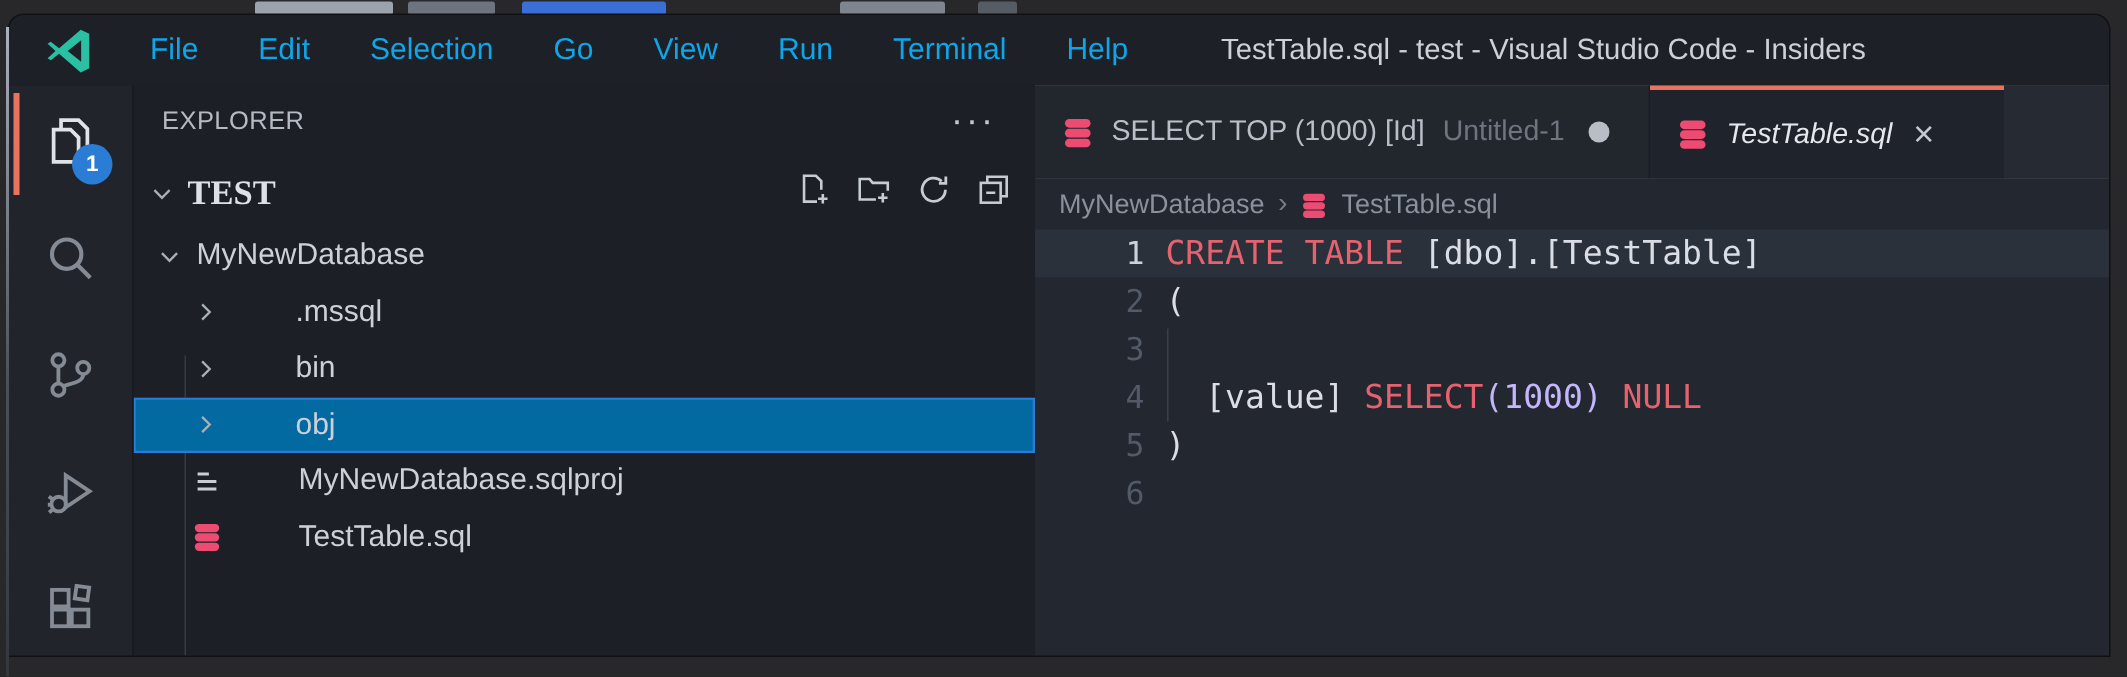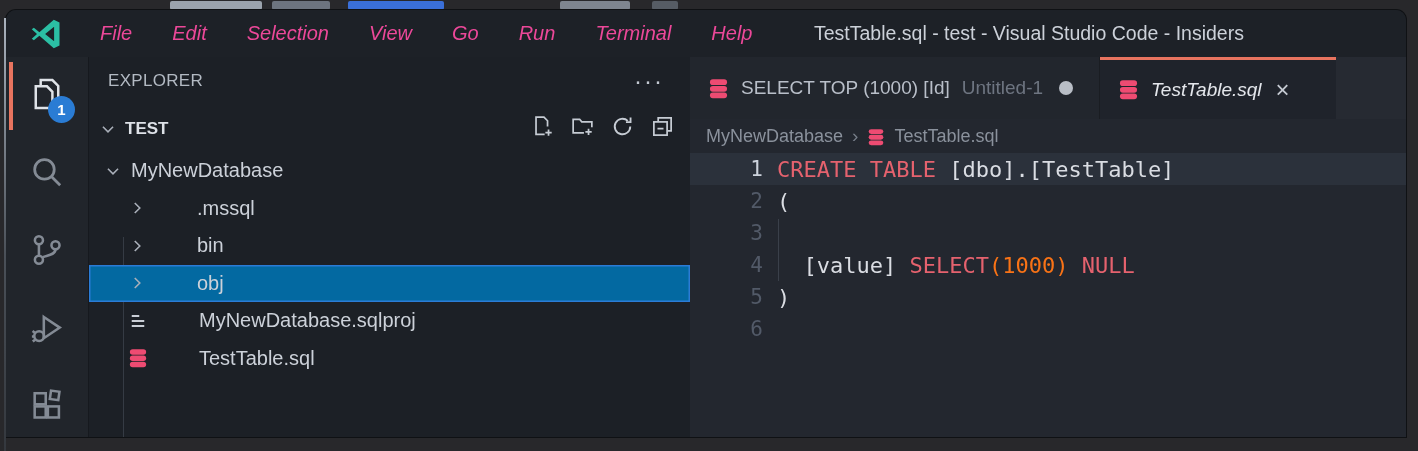--- a/index.html
+++ b/index.html
@@ -14,22 +14,22 @@
             background:#1d2127; border-radius:10px 10px 0 0; overflow:hidden;
             display:flex; flex-direction:column; box-shadow:0 0 0 1px #0f1114; }
   .edge-highlight { position:absolute; left:4px; top:18px; bottom:0; width:2px;
             background:linear-gradient(#aab2bd,#4a5058 55%, #34383e); z-index:5; }
 
   
   .titlebar { flex:0 0 47px; display:flex; align-items:center; position:relative;
               background:#1d2127; }
   .vscode-logo { margin-left:22px; display:flex; }
   .menus { display:flex; margin-left:16px; }
-  .menu-item { padding:0 20px; font-size:20px; color:#ec4899; height:47px;
-               display:flex; align-items:center; cursor:default;font-style:italic; }
+  .menu-item { padding:0 20px; font-size:20px; color:#0ea5e9; height:47px;
+               display:flex; align-items:center; cursor:default; }
   .window-title { position:absolute; left:808px; top:0; height:100%;
                   display:flex; align-items:center; font-size:19.5px; color:#ccd1d9; }
 
   
   .body { flex:1; display:flex; min-height:0; }
 
   
   .activitybar { flex:0 0 82px; background:#21252b; position:relative; }
   .activity-item { height:78px; display:flex; align-items:center; justify-content:center;
                    position:relative; }
@@ -40,21 +40,21 @@
            font-weight:bold; display:flex; align-items:center; justify-content:center; }
 
   
   .sidebar { flex:0 0 602px; background:#1c2026; border-left:1px solid #16191e;
              position:relative; overflow:hidden; }
   .sidebar-header { height:48px; display:flex; align-items:center;
                     justify-content:space-between; padding:0 26px 0 19px; }
   .sidebar-title { font-size:17px; color:#b3bac3; letter-spacing:.3px; }
   .ellipsis { font-size:24px; color:#c2c8d0; line-height:10px; letter-spacing:2px; }
   .section-row { height:47px; display:flex; align-items:center; padding:0 16px 0 6px; }
-  .section-label { font-size:17px; font-weight:bold; color:#dde1e7; margin-left:4px; }
+  .section-label { font-size:23px; font-weight:bold; color:#dde1e7; margin-left:4px;font-family:Liberation Serif, serif; }
   .section-actions { margin-left:auto; display:flex; gap:17px; align-items:center; }
   .tree-row { height:37.5px; display:flex; align-items:center; font-size:20px;
               color:#ccd1d9; position:relative; }
   .tree-row .chev { display:flex; width:24px; justify-content:center; flex:0 0 24px; }
   .indent-0 { padding-left:12px; }
   .indent-1 { padding-left:36px;gap:42px; }
   .tree-row.selected { background:#0369a1; box-shadow:inset 0 0 0 1.5px #2b7cd6; }
   .tree-label { margin-left:6px; white-space:nowrap; }
   .tree-icon { display:flex; width:26px; justify-content:center; flex:0 0 26px; }
   .indent-guide { position:absolute; left:34px; top:180px; height:225px; width:1px;
@@ -84,21 +84,21 @@
   .editor { flex:1; position:relative; font-family:"DejaVu Sans Mono", monospace;
             font-size:22px; background:#23272f; }
   .code-line { height:32px; display:flex; align-items:center; }
   .code-line.current { background:#2b313b; }
   .gutter { flex:0 0 73px; text-align:right; color:#525a68; font-size:21px;
             font-family:"DejaVu Sans Mono", monospace; }
   .code-line.current .gutter { color:#ccd2dc; }
   .code-text { padding-left:14px; white-space:pre;text-align:center; }
   .tok-k { color:#e5626e; }
   .tok-p { color:#dadde3; }
-  .tok-n { color:#f97316; }
+  .tok-n { color:#c4b5fd; }
   .editor-indent-guide { position:absolute; left:88px; top:66px; height:62px; width:1px;
                          background:#3a404a; }
 </style>
 </head>
 <body>
 
 <div class="frame">
 
   <div class="bg-fragment" style="left:170px;width:92px;background:#9ba3ad;"></div>
   <div class="bg-fragment" style="left:272px;width:58px;background:#6d747f;"></div>
@@ -113,22 +113,22 @@
     <div class="titlebar">
       <span class="vscode-logo">
         <svg width="36" height="36" viewBox="0 0 24 24">
           <path fill="#2bbfa4" d="M17.2 2.5 L21 4.3 V19.7 L17.2 21.5 L7.6 13.2 L3.9 16.1 L2.5 15.2 L6 12 L2.5 8.8 L3.9 7.9 L7.6 10.8 Z M17.4 7.2 L11.4 12 L17.4 16.8 Z"></path>
         </svg>
       </span>
       <div class="menus">
         <span class="menu-item">File</span>
         <span class="menu-item">Edit</span>
         <span class="menu-item">Selection</span>
+        <span class="menu-item">Go</span>
         <span class="menu-item">View</span>
-        <span class="menu-item">Go</span>
         <span class="menu-item">Run</span>
         <span class="menu-item">Terminal</span>
         <span class="menu-item">Help</span>
       </div>
       <span class="window-title">TestTable.sql - test - Visual Studio Code - Insiders</span>
     </div>
 
     <div class="body">
 
       <div class="activitybar">

